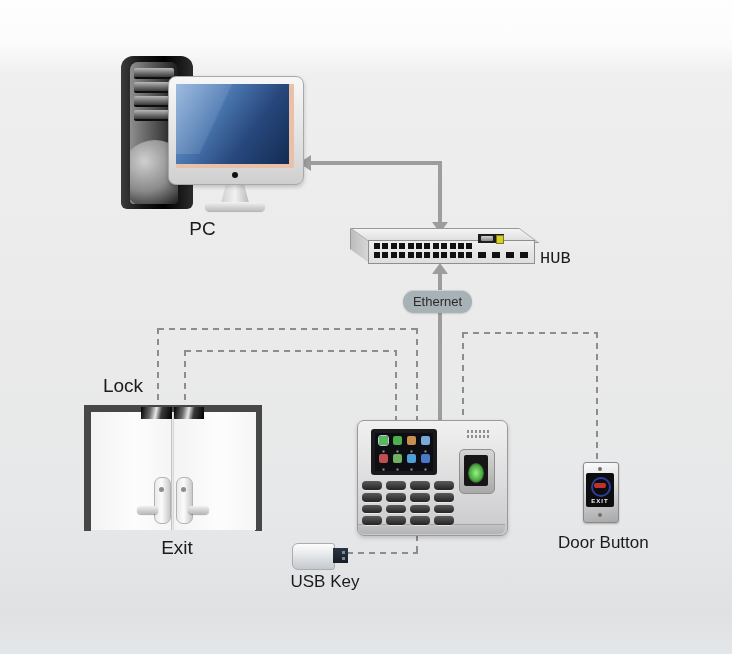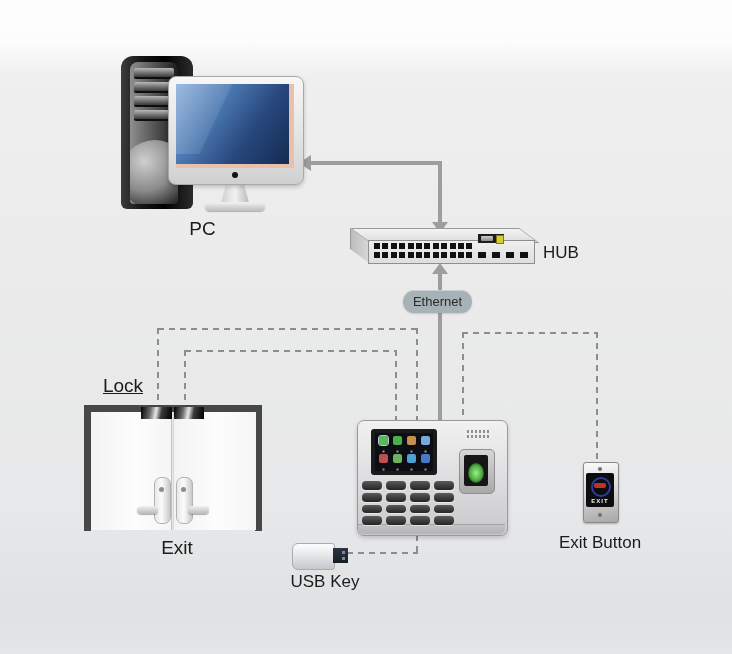--- a/index.html
+++ b/index.html
@@ -159,36 +159,36 @@
 
   <div class="abs hub-left"></div>
   <div class="abs hub-top"></div>
   <div class="abs hub-front"></div>
   <div class="abs ports" style="left:374px;top:243px;width:100px;"></div>
   <div class="abs ports" style="left:374px;top:252px;width:100px;"></div>
   <div class="abs hub-console"></div>
   <div class="abs hub-console-pin"></div>
   <div class="abs hub-led"></div>
   <div class="abs ports-wide" style="left:478px;top:252px;width:54px;"></div>
-  <div class="abs label fs17" style="left:540px;top:243px;width:42px;text-align:center;">HUB</div>
+  <div class="abs label fs17" style="left:540px;top:249px;width:42px;text-align:left;font-family:Liberation Mono, monospace;">HUB</div>
 
   <div class="abs dframe" style="left:84px;top:405px;width:178px;height:7px;"></div>
   <div class="abs dframe" style="left:84px;top:405px;width:7px;height:126px;"></div>
   <div class="abs dframe" style="left:255px;top:405px;width:7px;height:126px;"></div>
   <div class="abs panel" style="left:91px;width:80px;border-right:1px solid #c2c2c2;"></div>
   <div class="abs panel" style="left:173px;width:82px;border-left:1px solid #d8d8d8;"></div>
   <div class="abs lockstrip" style="left:141px;width:31px;"></div>
   <div class="abs lockstrip" style="left:174px;width:30px;"></div>
   <div class="abs hplate" style="left:154px;"></div>
   <div class="abs hplate" style="left:176px;"></div>
   <div class="abs hhole" style="left:159px;"></div>
   <div class="abs hhole" style="left:181px;"></div>
   <div class="abs lever" style="left:137px;"></div>
   <div class="abs lever" style="left:188px;"></div>
-  <div class="abs label fs19" style="left:100px;top:375px;width:46px;text-decoration:underline;">Lock</div>
+  <div class="abs label fs19" style="left:100px;top:375px;width:46px;">Lock</div>
   <div class="abs label fs19" style="left:142px;top:537px;width:70px;">Exit</div>
 
   <div class="abs dev-body"></div>
   <div class="abs dev-band"></div>
   <div class="abs speaker"></div>
   <div class="abs speaker" style="top:435px;"></div>
   <div class="abs bezel"></div>
   <div class="abs scr">
     <div class="sic c1 sel"></div>
     <div class="sic c2"></div>
@@ -228,15 +228,15 @@
   <div class="abs usb-dot" style="left:342px;top:557px;"></div>
   <div class="abs label fs17" style="left:285px;top:572px;width:80px;">USB Key</div>
 
   <div class="abs exit-plate"></div>
   <div class="abs screw" style="left:598px;top:467px;"></div>
   <div class="abs exit-sq"></div>
   <div class="abs exit-ring"></div>
   <div class="abs exit-red"></div>
   <div class="abs exit-txt">EXIT</div>
   <div class="abs screw" style="left:598px;top:513px;"></div>
-  <div class="abs label fs17" style="left:558px;top:533px;width:84px;">Exit Button</div>
+  <div class="abs label fs17" style="left:558px;top:533px;width:84px;">Door Button</div>
 
 </div>
 
 </body></html>

